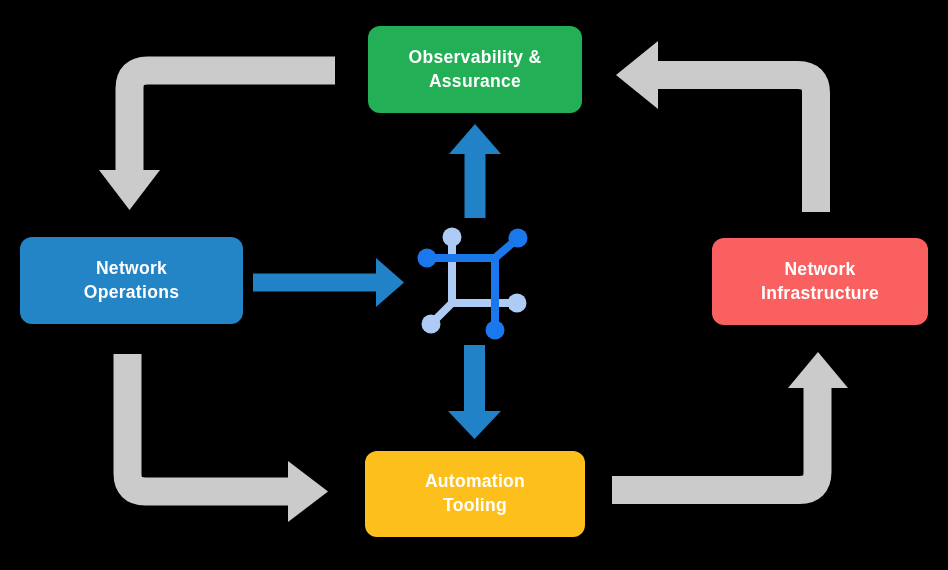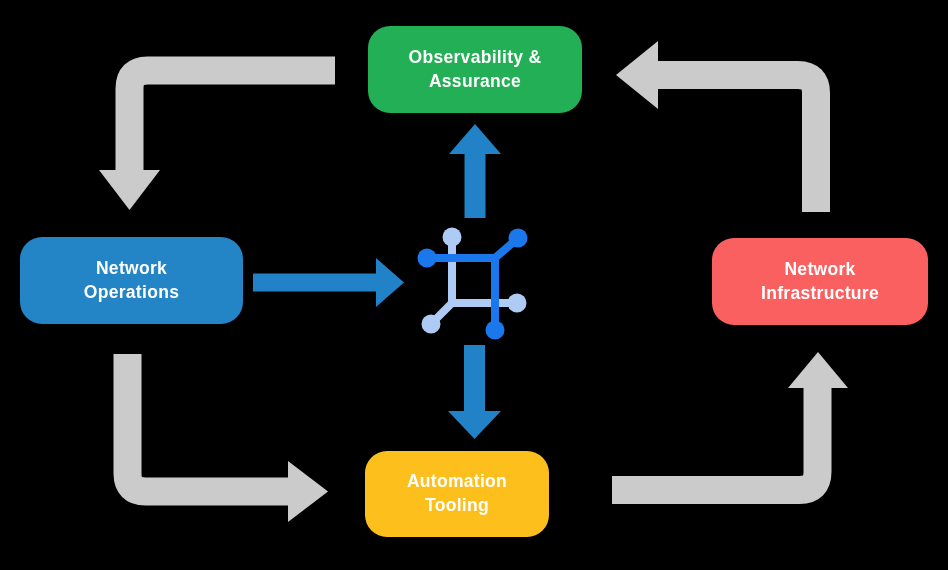--- a/index.html
+++ b/index.html
@@ -22,21 +22,21 @@
     width: 948px;
     height: 570px;
     display: block;
   }
   .node {
     position: absolute;
     display: flex;
     align-items: center;
     justify-content: center;
     text-align: center;
-    border-radius: 22px;
+    border-radius: 12px;
     color: #ffffff;
     font-size: 17.5px;
     font-weight: 600;
     letter-spacing: 0.3px;
     line-height: 1.35;
   }
   .node-label {
     white-space: pre-line;
   }
   .node--observability {
@@ -49,21 +49,21 @@
     width: 223px; height: 87px;
     background: #2384C6;
   }
   .node--infrastructure {
     left: 712px; top: 238px;
     width: 216px; height: 87px;
     background: #FB6060;
   }
   .node--automation {
     left: 365px; top: 451px;
-    width: 184px; height: 86px;
+    width: 220px; height: 86px;
     background: #FCBF1B;
   }
   .gray-arrow path {
     fill: none;
     stroke: #CBCBCB;
     stroke-width: 28;
   }
   .gray-arrow polygon {
     fill: #CBCBCB;
   }

